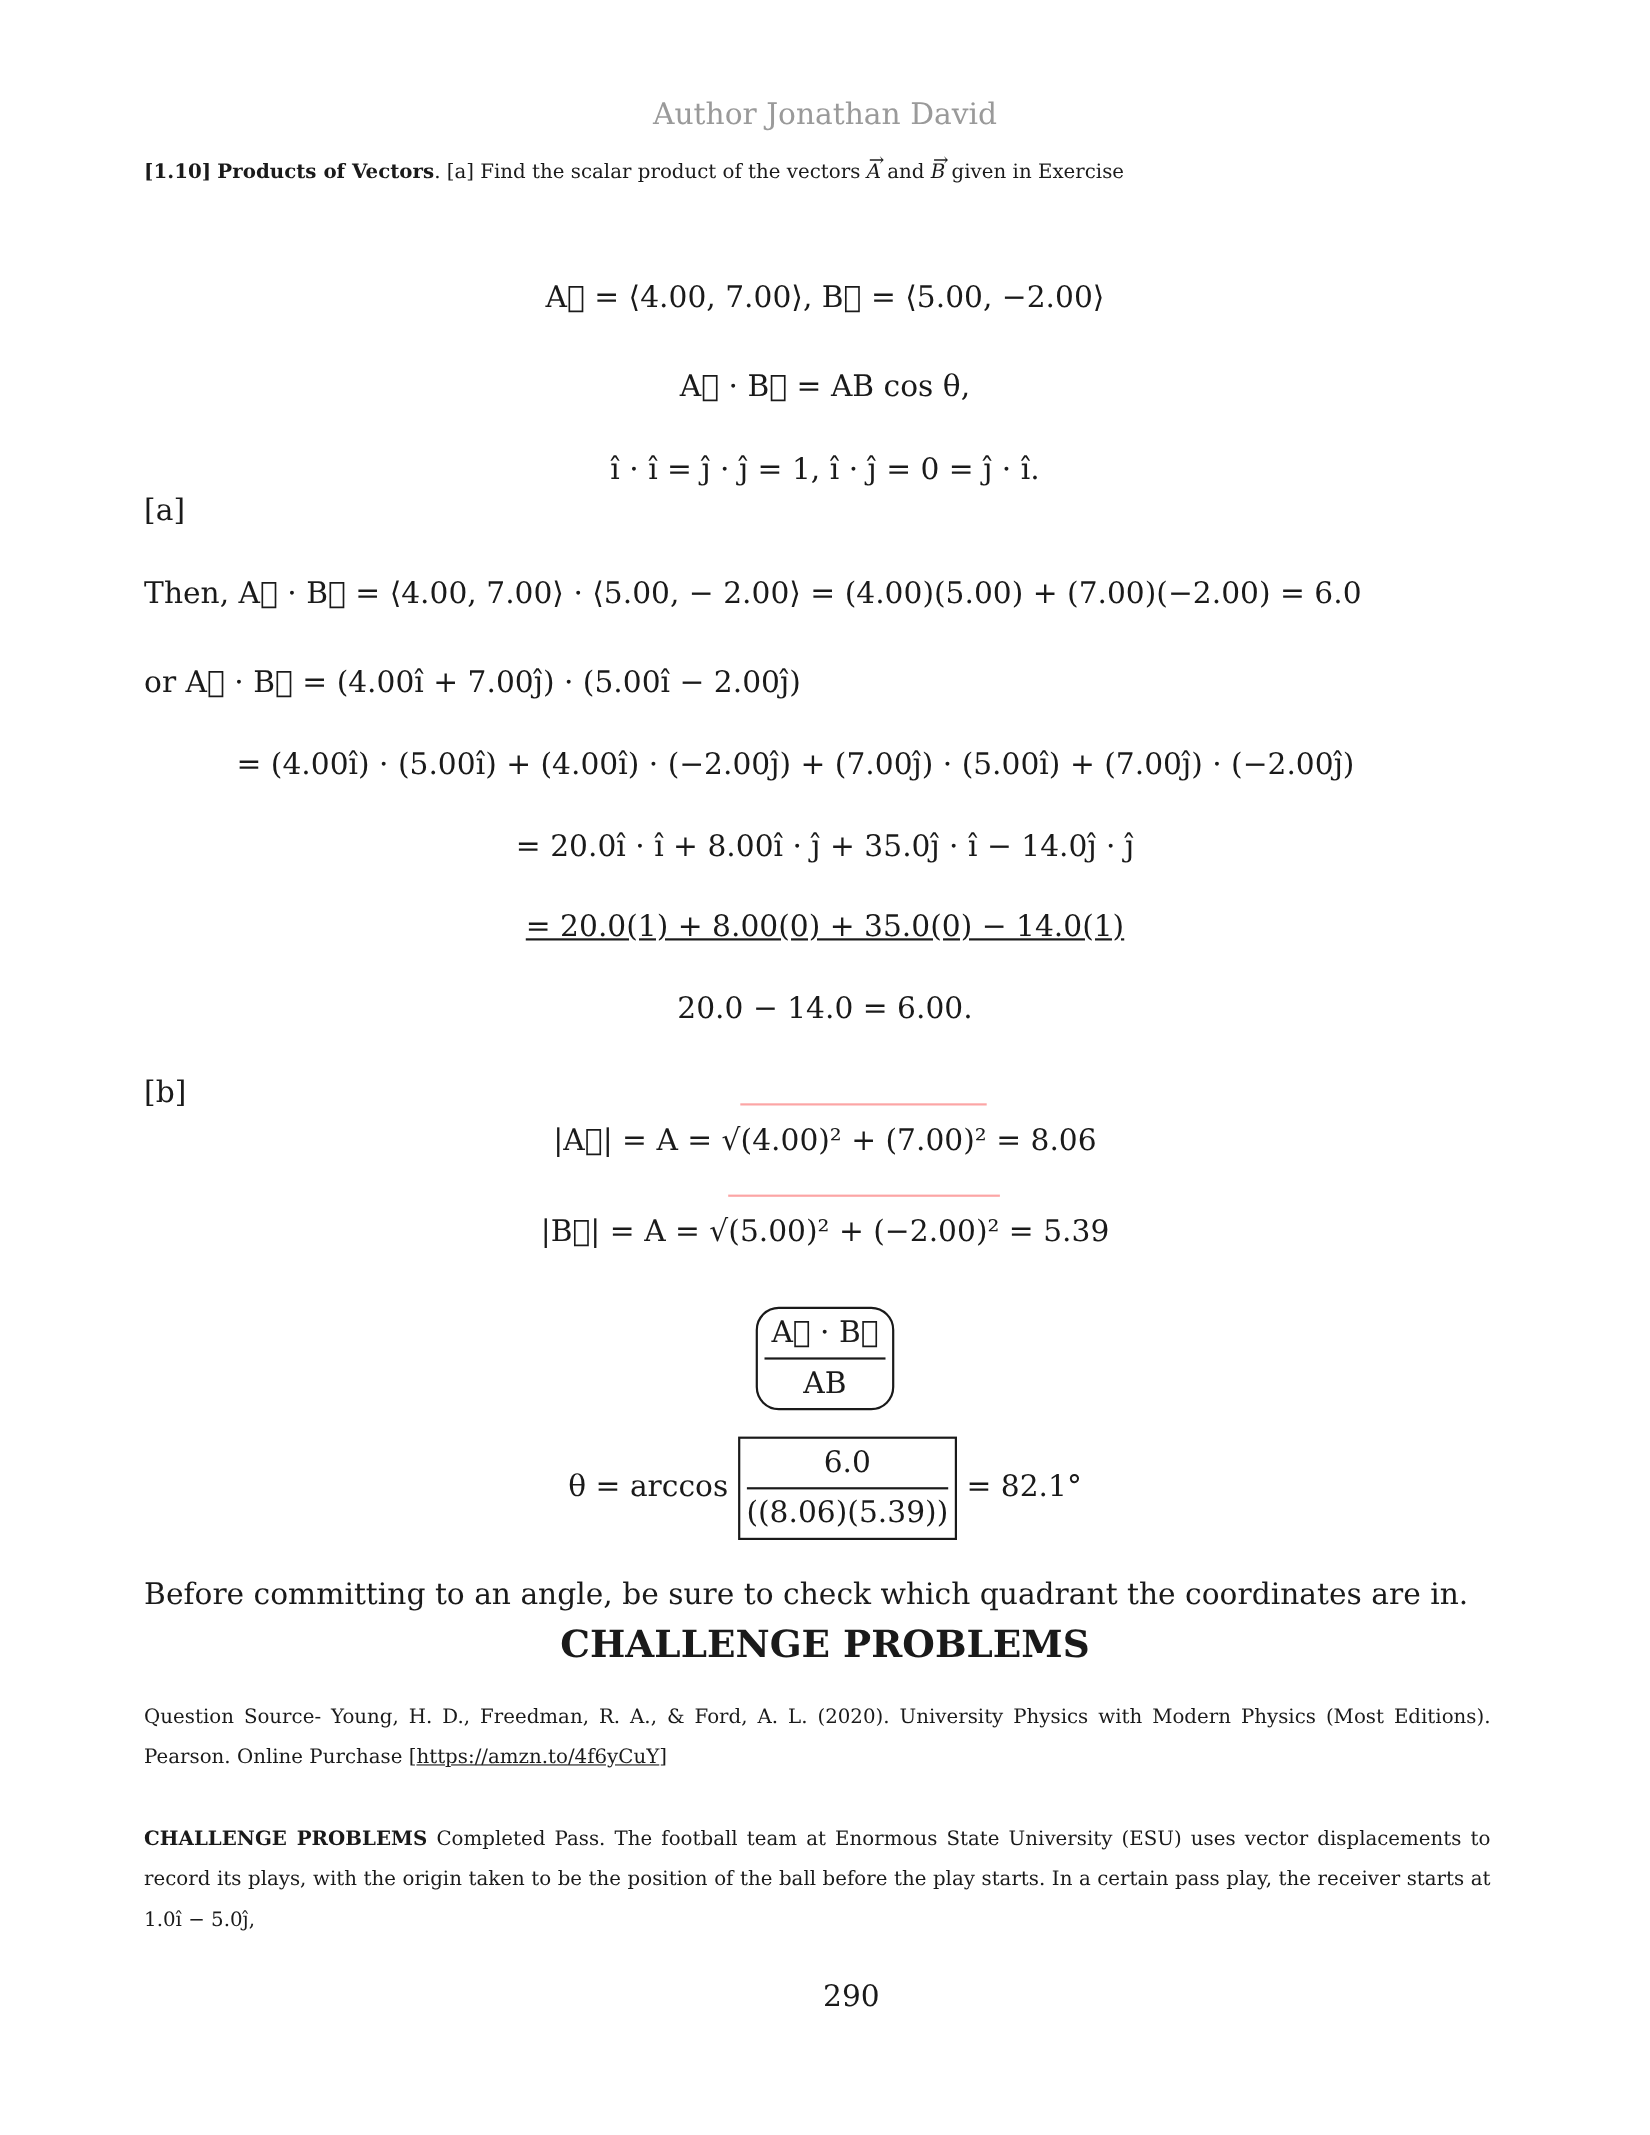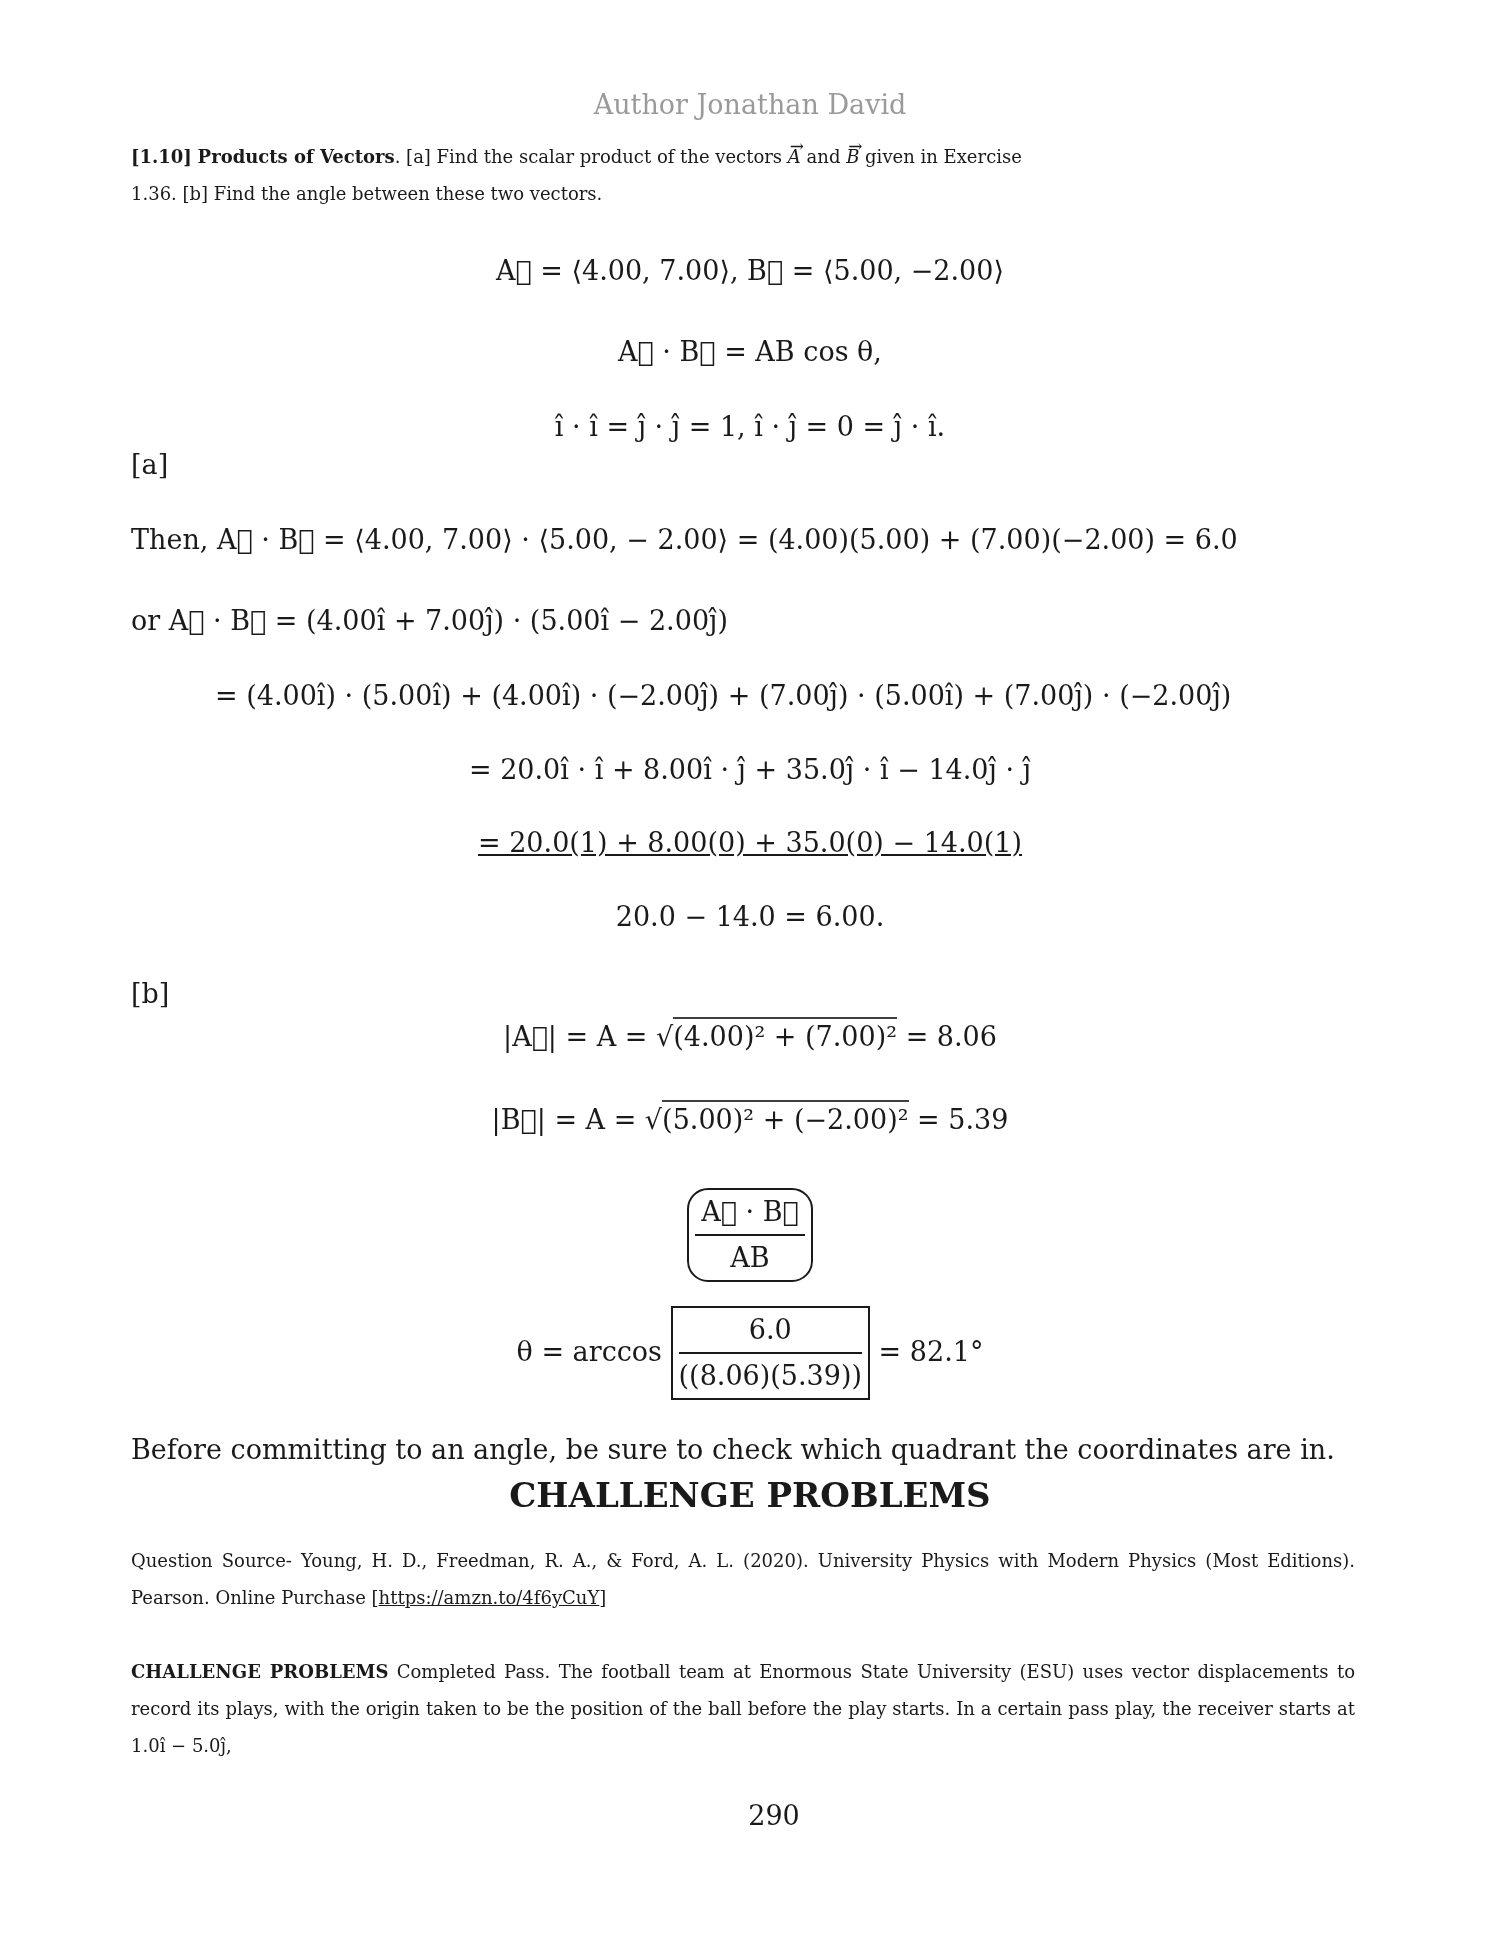--- a/index.html
+++ b/index.html
@@ -13,32 +13,31 @@
   .math { font-family: "DejaVu Serif", serif; font-size: 27px; }
   b { font-weight: bold; }
   i.v { font-style: italic; position: relative; }
   i.v::before { content: "\2192"; position: absolute; left: 2px; top: -18px; font-size: 17px; font-style: normal; }
   .heading { font-size: 34px; font-weight: bold; font-family: "DejaVu Serif", serif; }
   .link { text-decoration: underline; color: #1a1a1a; }
   .frac { display: inline-block; vertical-align: middle; text-align: center; }
   .frac .num { display: block; border-bottom: 2px solid #1a1a1a; padding: 0 6px 2px; }
   .frac .den { display: block; padding-top: 2px; }
   .brk { display: inline-block; vertical-align: middle; border: 2px solid #1a1a1a; border-top-width: 2px; padding: 2px 6px; }
-  .sqrt { border-top: 2px solid #404040; padding-top: 2px; }
+  .sqrt { border-top: 2px solid #fca5a5; padding-top: 16px; }
   .pagenum { font-size: 27px; }
 </style>
 </head>
 <body>
 
 <div class="ln center header" style="top:88px;">Author Jonathan David</div>
 
 <div class="para" style="top:138px;">
   <b>[1.10]</b>
   <b>Products of Vectors</b><span>. [a] Find the scalar product of the vectors </span><i class="v">A</i><span> and </span><i class="v">B</i><span> given in Exercise</span><br>
-  <span>1.36. [b] Find the angle between these two vectors.</span>
 </div>
 
 <div class="ln center math" style="top:254px;">A⃗ = ⟨4.00, 7.00⟩,        B⃗ = ⟨5.00, −2.00⟩</div>
 <div class="ln center math" style="top:335px;">A⃗ · B⃗ = AB cos θ,</div>
 <div class="ln center math" style="top:410px;">î · î = ĵ · ĵ = 1,        î · ĵ = 0 = ĵ · î.</div>
 
 <div class="ln left" style="top:448px;">[a]</div>
 <div class="ln left math" style="top:523px;">Then, A⃗ · B⃗ = ⟨4.00, 7.00⟩ · ⟨5.00, − 2.00⟩ = (4.00)(5.00) + (7.00)(−2.00) = 6.0</div>
 <div class="ln left math" style="top:604px;">or A⃗ · B⃗ = (4.00î + 7.00ĵ) · (5.00î − 2.00ĵ)</div>
 <div class="ln math" style="top:679px; left:215px;">= (4.00î) · (5.00î) + (4.00î) · (−2.00ĵ) + (7.00ĵ) · (5.00î) + (7.00ĵ) · (−2.00ĵ)</div>

